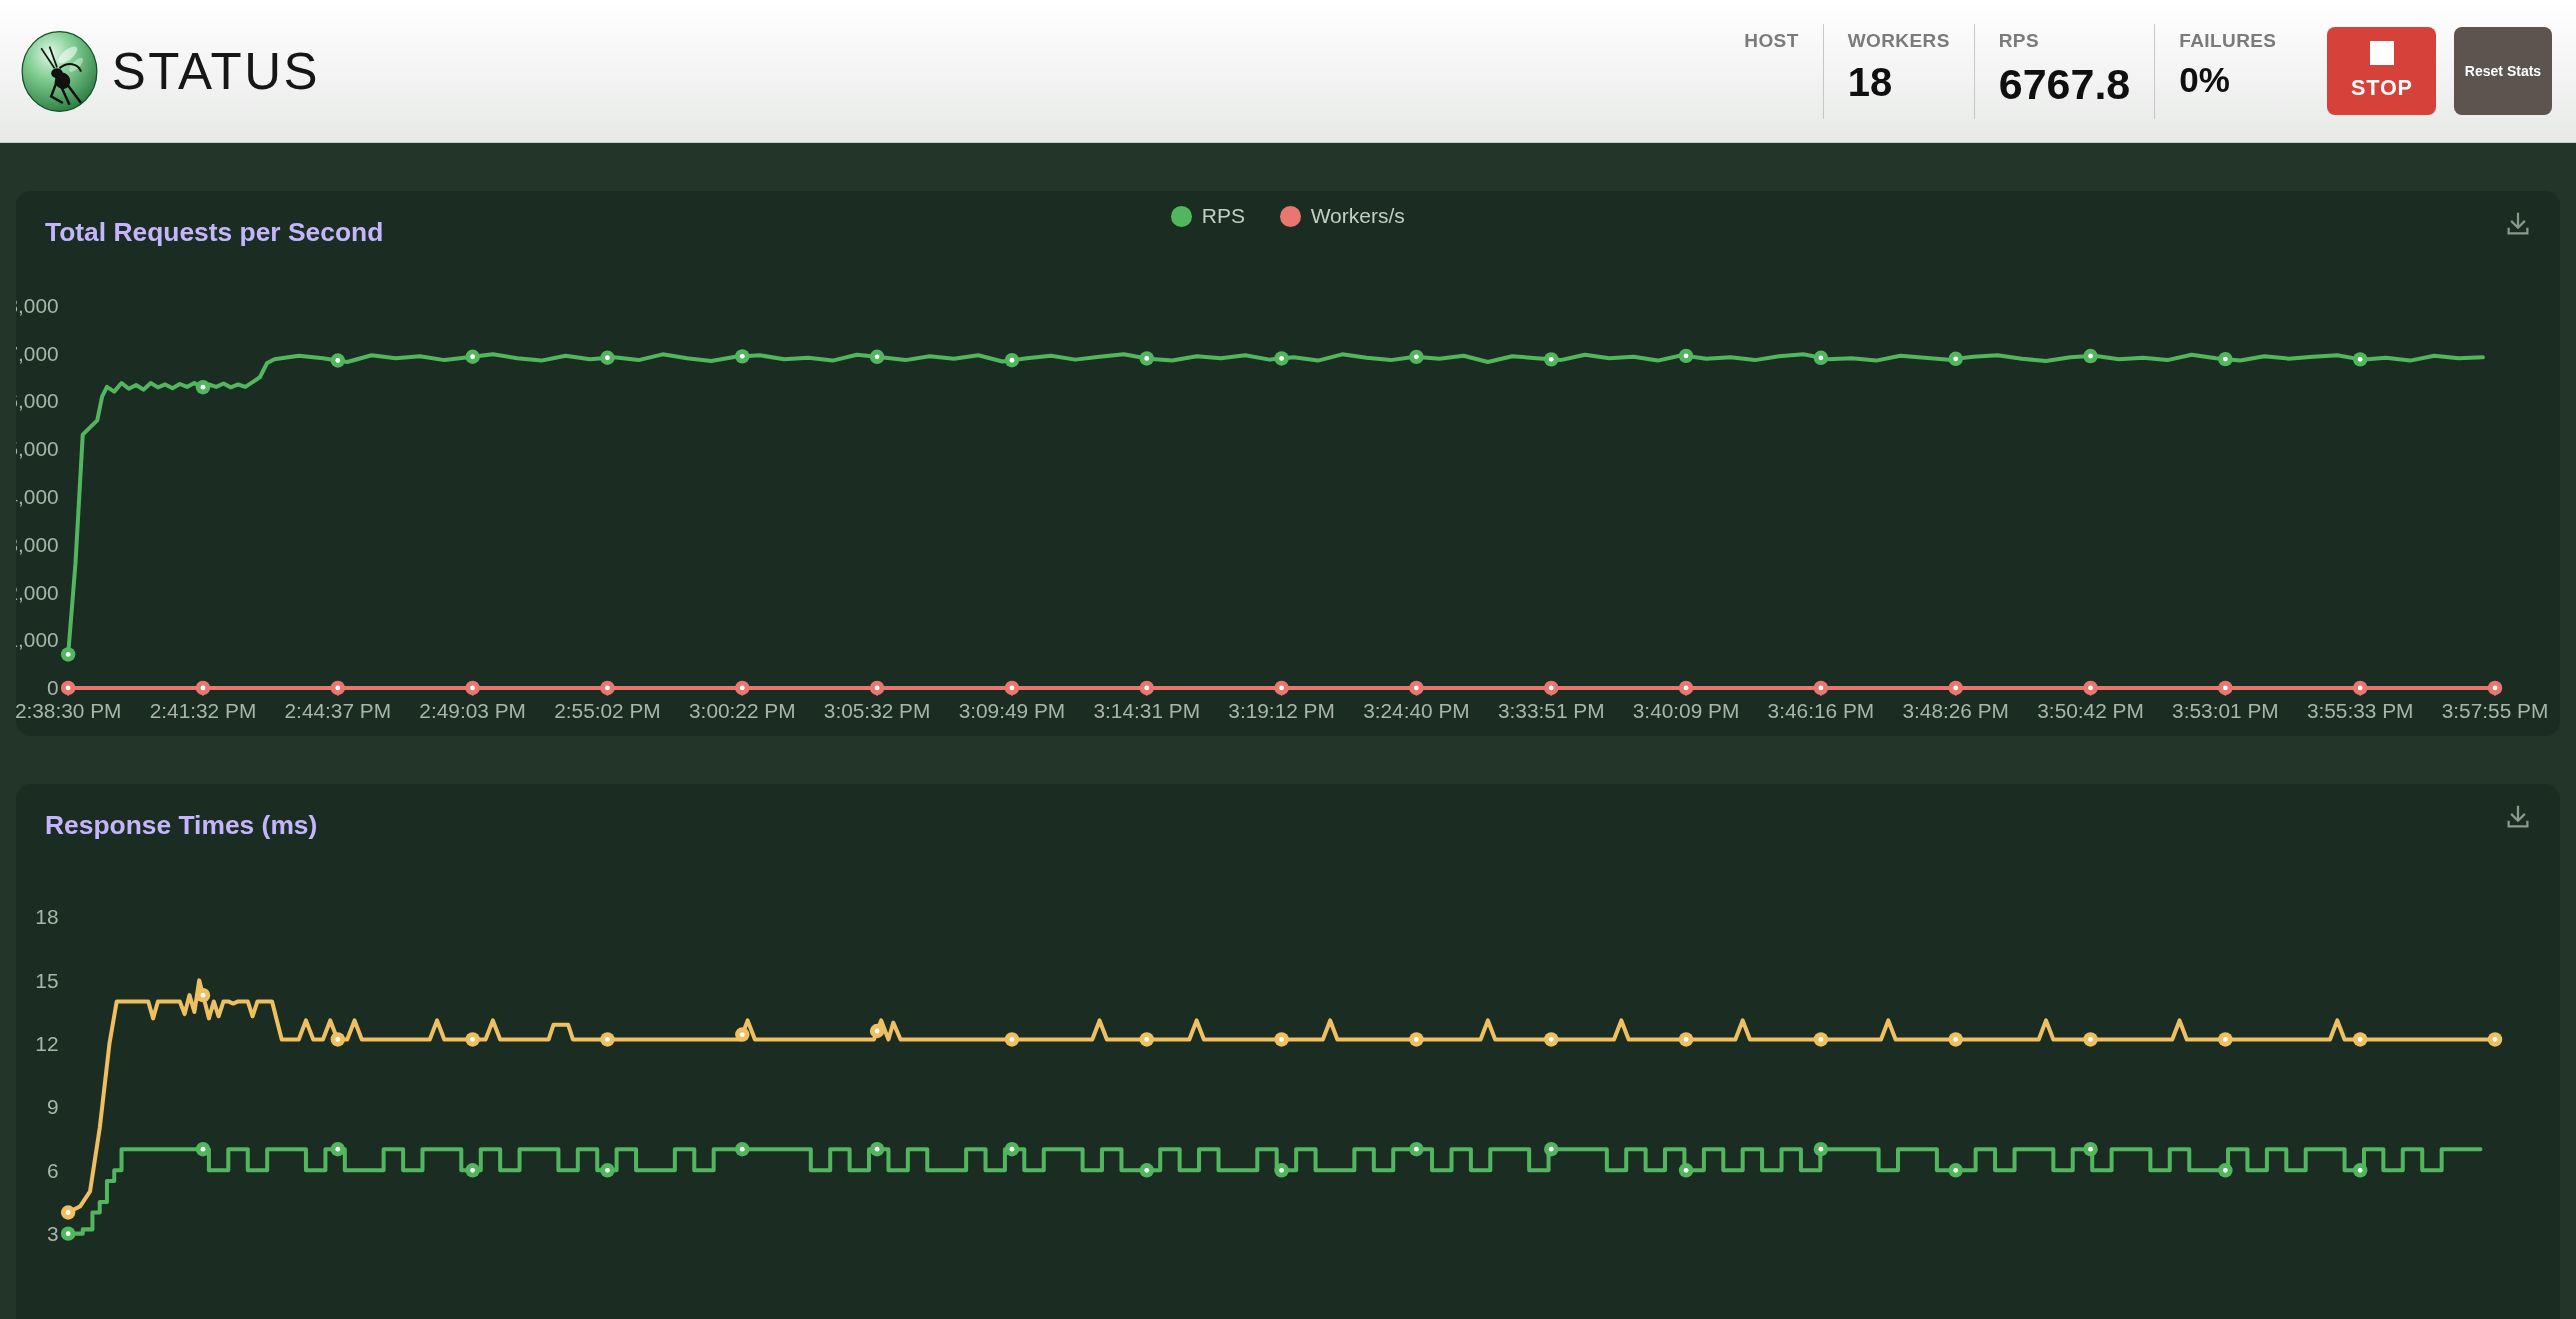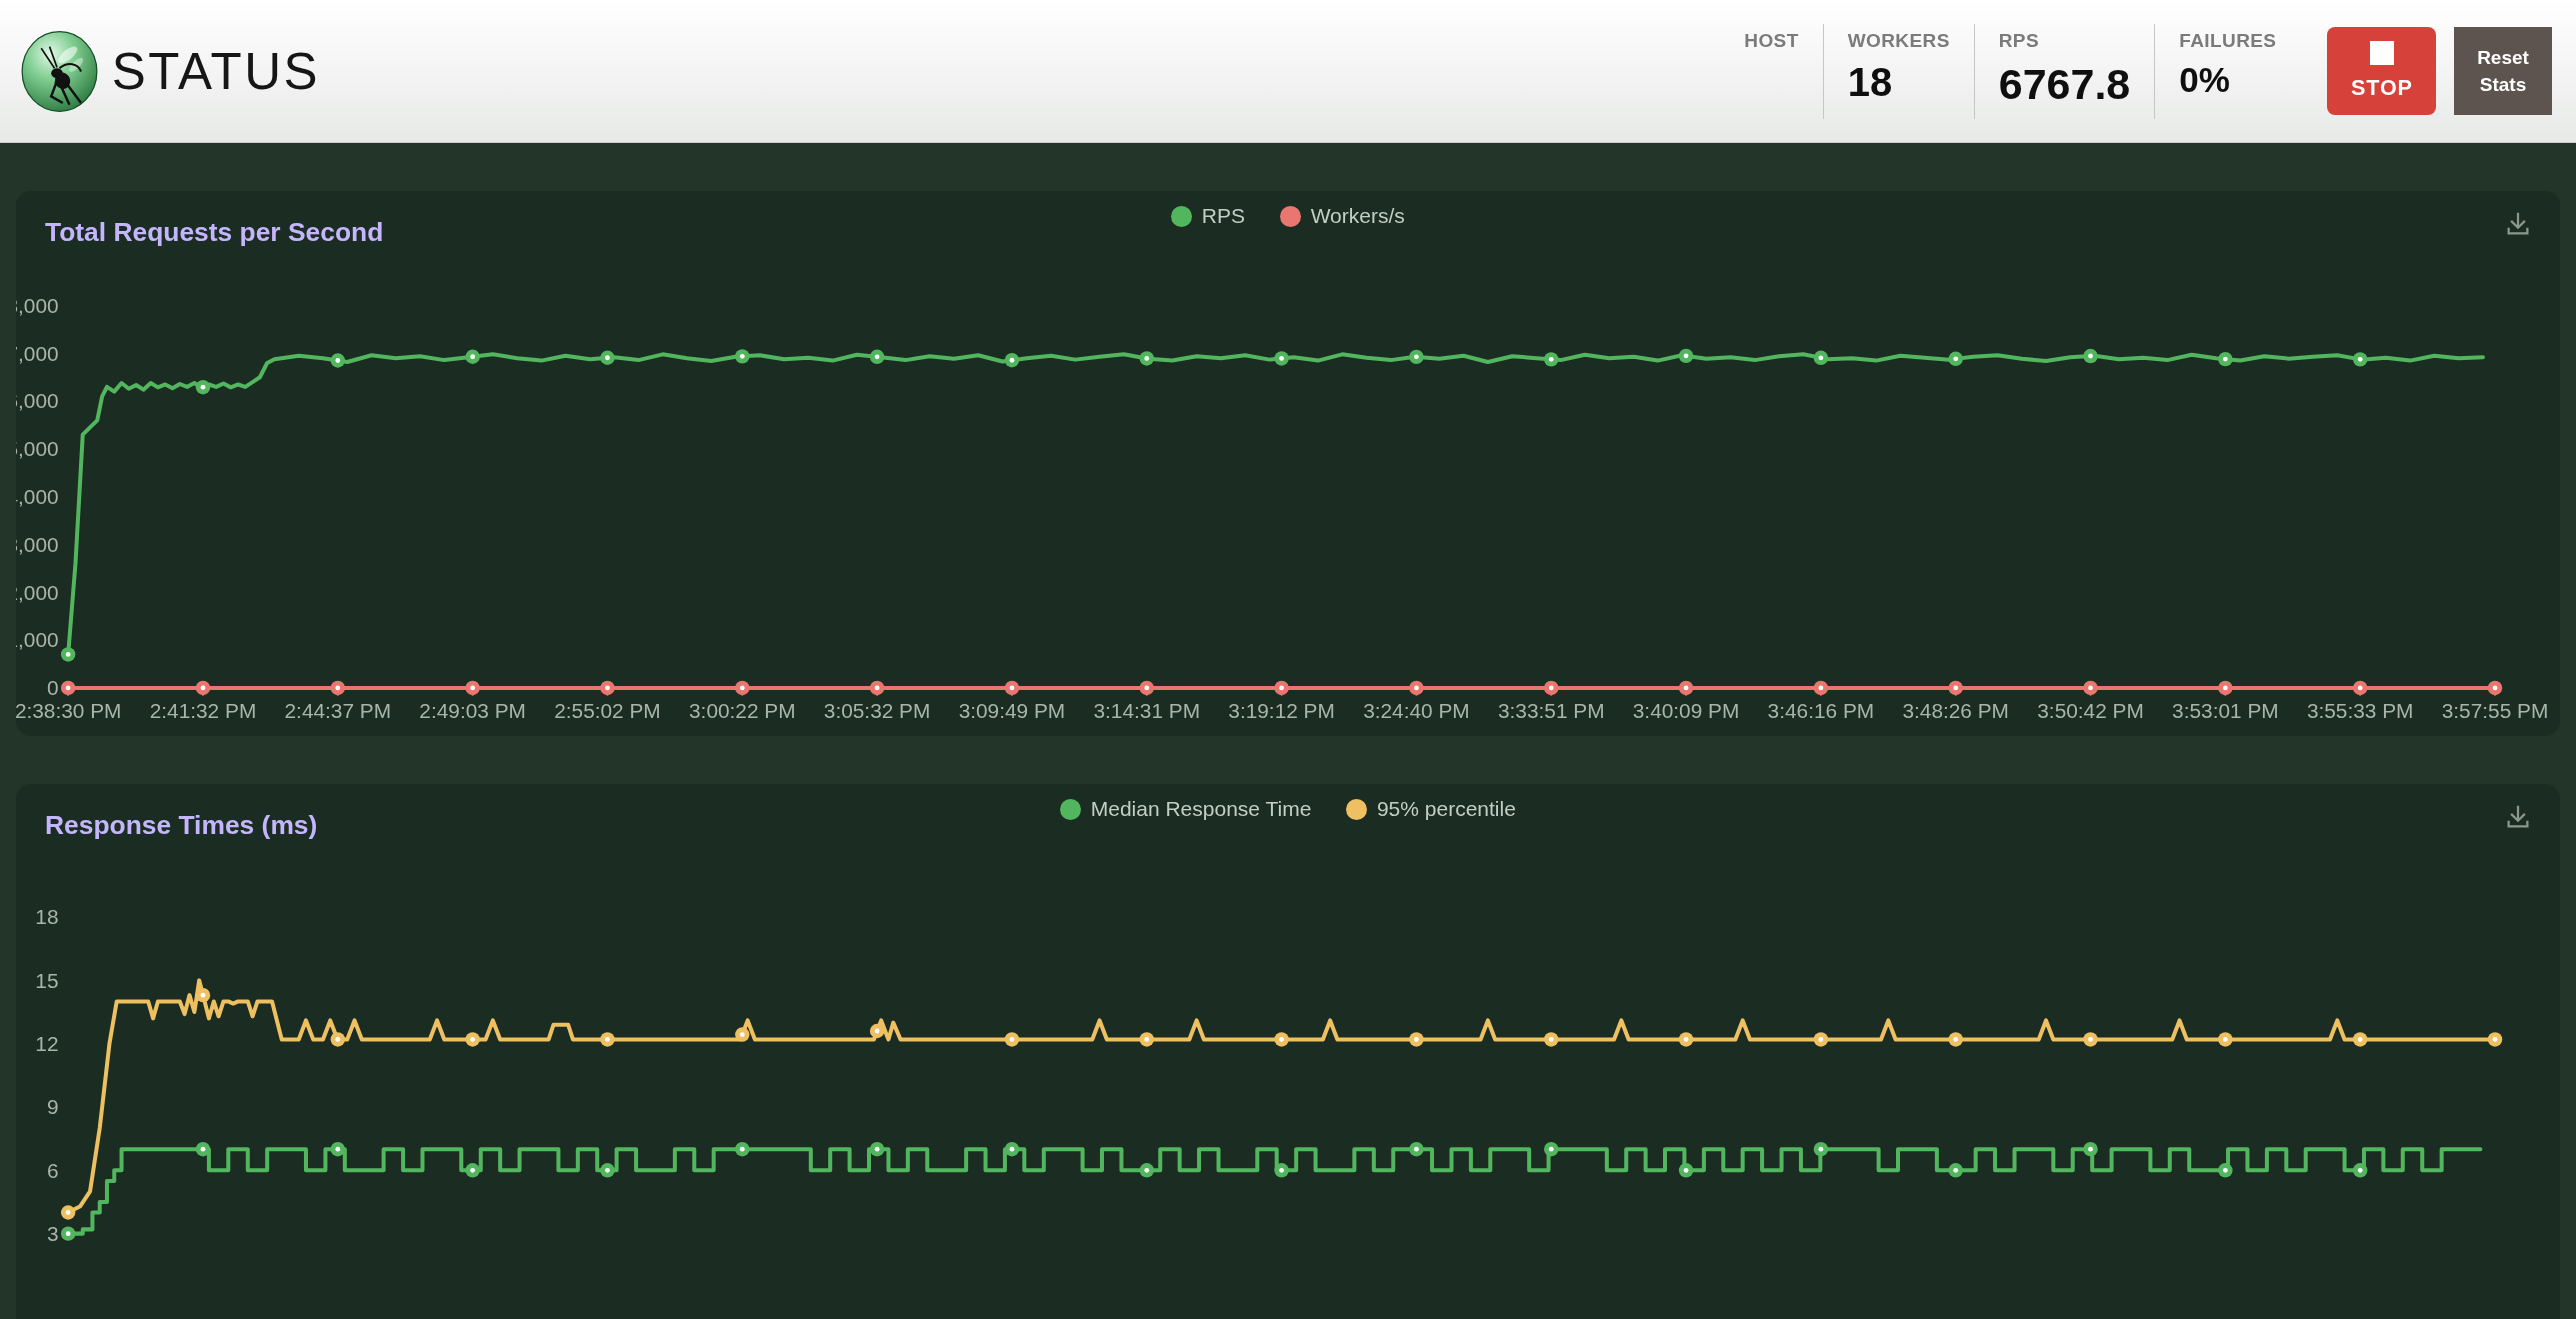--- a/index.html
+++ b/index.html
@@ -21,22 +21,22 @@
   .stat-big.rps { font-size:43px; }
   .stat-big.fail { font-size:35px; }
   .status-value { font-size:27px; font-weight:bold; color:#111; margin-top:3.2px; }
   .status-users { font-size:21.6px; color:#222; margin-top:1.6px; }
   .edit-link { font-size:21px; color:#3f8dc6; margin-top:3.2px; cursor:pointer; display:inline-block; }
   .hdr-buttons { display:flex; gap:17.6px; margin:0 24px 0 27px; align-items:center; }
   .btn-stop { width:109px; height:88px; background:#d6413a; border:none; border-radius:8px;
               display:flex; flex-direction:column; align-items:center; justify-content:center; cursor:pointer; }
   .stop-square { width:24px; height:24px; background:#ffffff; margin-bottom:9.6px; }
   .btn-stop span { color:#fff; font-size:21.6px; font-weight:bold; letter-spacing:0.8px; }
-  .btn-reset { width:98px; height:88px; background:#5d5450; border:none; border-radius:0;
-               color:#fff; font-size:19px; font-weight:bold; line-height:27px; cursor:pointer;
+  .btn-reset { width:98px; height:88px; background:#5d5450; border:none; border-radius:8px;
+               color:#fff; font-size:14px; font-weight:bold; line-height:27px; cursor:pointer;
                font-family:"Liberation Sans", sans-serif; }
 
   
   .nav { height:74px; background:#17291d; display:flex; align-items:stretch; padding-left:32px; }
   .tab { display:flex; align-items:center; padding:0 1.6px; margin-right:35px; position:relative;
          font-size:23px; color:#b4c0b6; cursor:pointer; }
   .tab.active { color:#ffffff; font-weight:bold; }
   .tab.active::after { content:""; position:absolute; left:-3.2px; right:-3.2px; bottom:0;
                        height:6.4px; background:#ffffff; }
 
@@ -332,30 +332,20 @@
           <circle cx="2588.3333333333335" cy="318.73333333333335" r="9" fill="#eec061"></circle>
           <circle cx="2588.3333333333335" cy="318.73333333333335" r="3" fill="#ffffff"></circle>
           <circle cx="2756.555555555555" cy="318.73333333333335" r="9" fill="#eec061"></circle>
           <circle cx="2756.555555555555" cy="318.73333333333335" r="3" fill="#ffffff"></circle>
           <circle cx="2924.777777777778" cy="318.73333333333335" r="9" fill="#eec061"></circle>
           <circle cx="2924.777777777778" cy="318.73333333333335" r="3" fill="#ffffff"></circle>
           <circle cx="3093" cy="318.73333333333335" r="9" fill="#eec061"></circle>
           <circle cx="3093" cy="318.73333333333335" r="3" fill="#ffffff"></circle>
         </svg>
       <h2 class="panel-title">Response Times (ms)</h2>
-      <div class="legend">
-        <div class="legend-item">
-          <span class="legend-dot" style="background: rgb(82, 182, 94);"></span>
-          <span class="legend-label">Median Response Time</span>
-        </div>
-        <div class="legend-item">
-          <span class="legend-dot" style="background: rgb(238, 192, 97);"></span>
-          <span class="legend-label">95% percentile</span>
-        </div>
-      </div>
       <svg class="dl-icon" width="30" height="30" viewBox="0 0 24 24">
         <path d="M12 3 v11 M6.5 9.5 L12 15 L17.5 9.5 M4.5 15 v4.5 h15 v-4.5" fill="none" stroke="#8c988e" stroke-width="1.8"></path>
       </svg>
     </section>
 
   </main>
 </div>
 
 
 </body></html>

